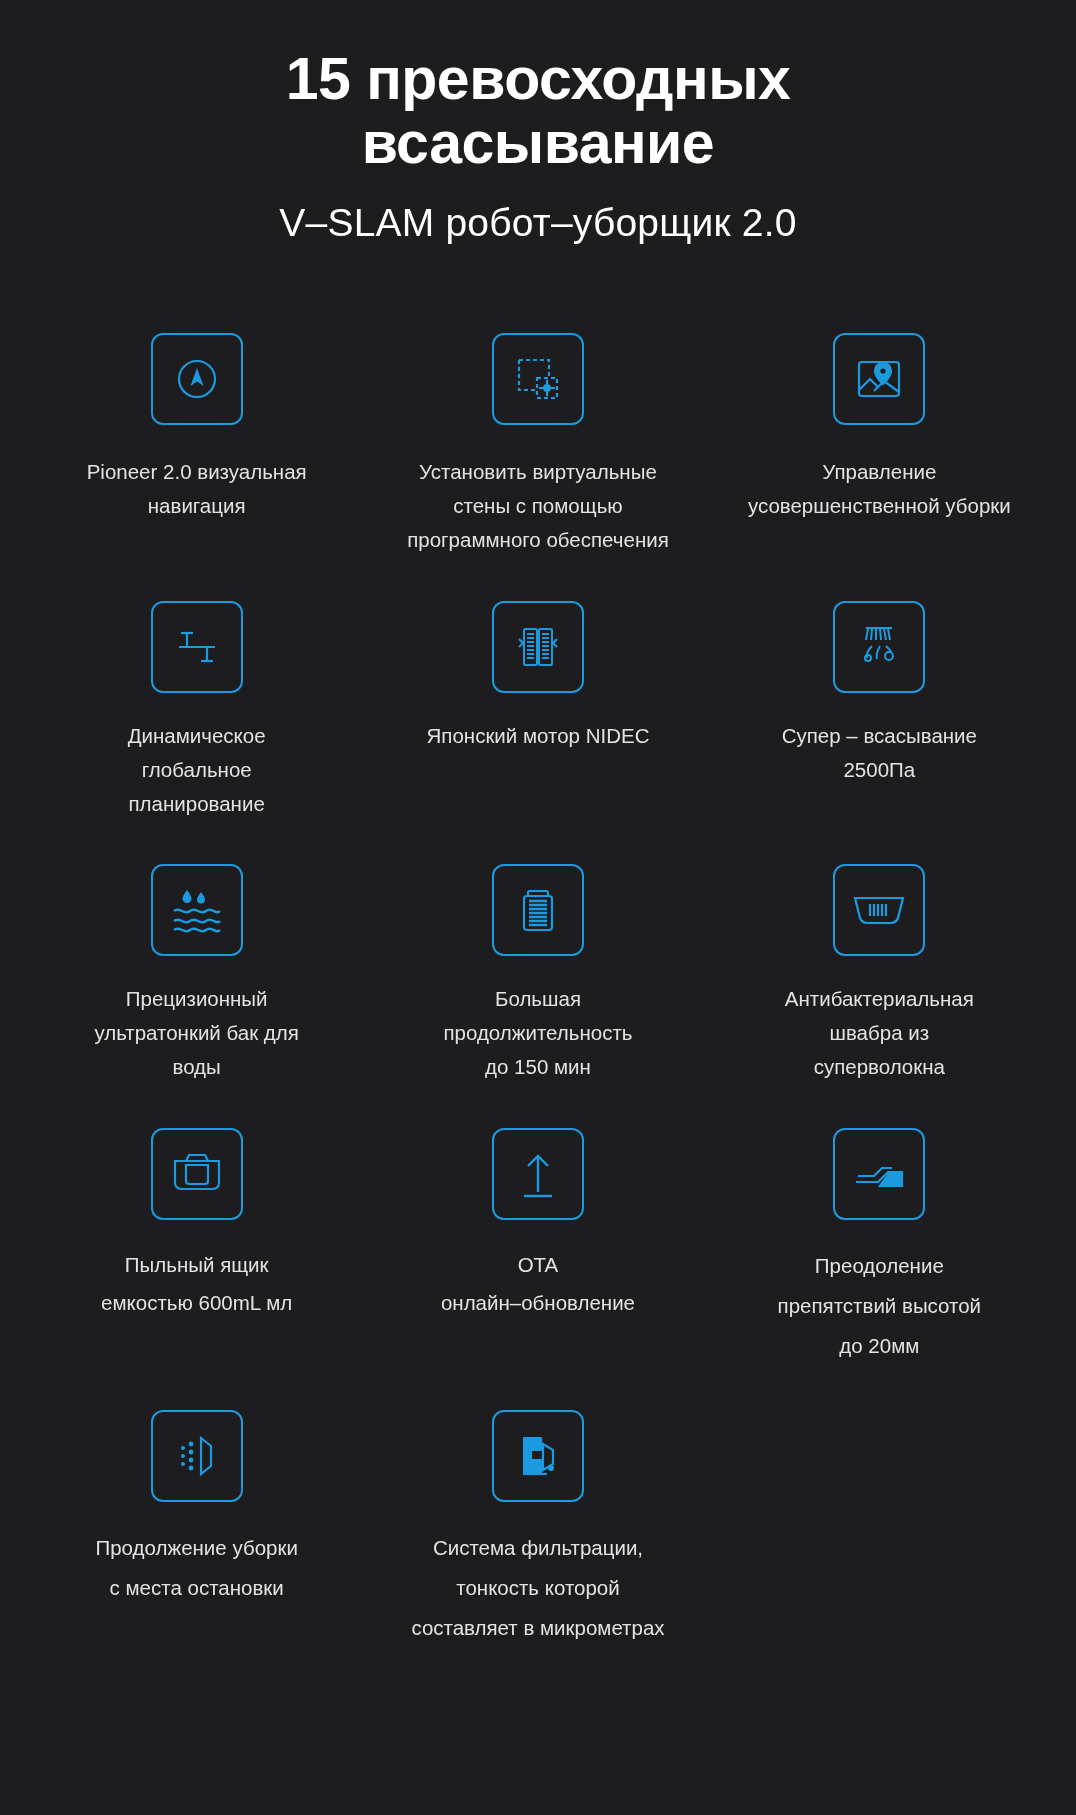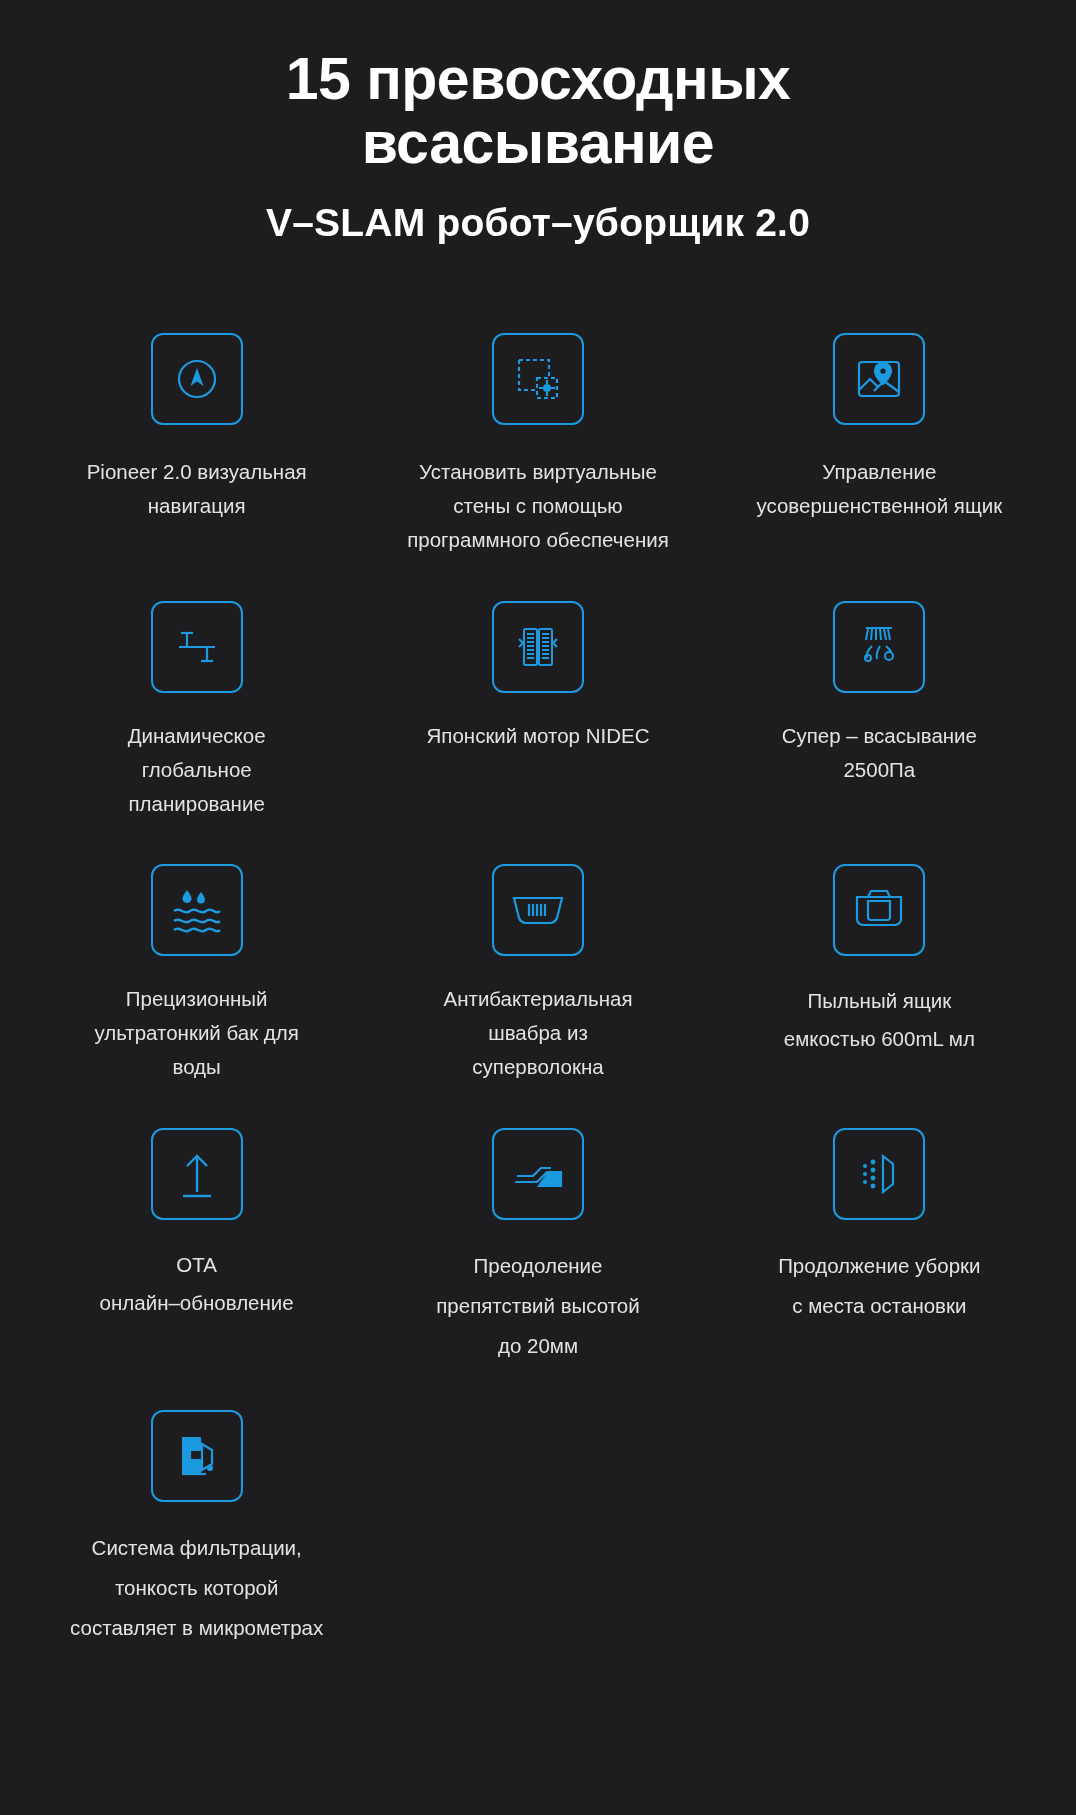--- a/index.html
+++ b/index.html
@@ -30,21 +30,21 @@
     font-size: 59px;
     font-weight: bold;
     line-height: 1.08;
     letter-spacing: -0.5px;
     color: #ffffff;
     margin: 0;
   }
   .title-line-1 { margin-top: 8px; }
   .subtitle {
     font-size: 39px;
-    font-weight: bold;
+    font-weight: normal;
     color: #ffffff;
     margin: 26px 0 0 0;
     letter-spacing: 0.2px;
   }
   .grid {
     margin-top: 88px;
     display: grid;
     grid-template-columns: repeat(3, 1fr);
     row-gap: 56px;
     column-gap: 0;
@@ -127,21 +127,21 @@
       <div class="icon-box">
         <svg width="58" height="58" viewBox="0 0 58 58" fill="none" stroke="#1c9ae0" stroke-width="2.2">
           <rect x="9" y="12" width="40" height="34" rx="3"></rect>
           <path d="M9 40 L20 29 L28 37"></path>
           <path d="M24 41 L34 31 L49 42"></path>
           <path d="M33 13 c5 0 8 3.6 8 8 0 5.6-8 13-8 13 s-8-7.4-8-13c0-4.4 3-8 8-8 z" fill="#1c9ae0" stroke="#1c9ae0"></path>
           <circle cx="33" cy="21" r="2.6" fill="#1d1d1f" stroke="none"></circle>
         </svg>
       </div>
       <div class="cell-label">Управление
-усовершенственной ящик</div>
+усовершенственной уборки</div>
     </div>
 
     <div class="cell row-2">
       <div class="icon-box">
         <svg width="56" height="56" viewBox="0 0 56 56" fill="none" stroke="#1c9ae0" stroke-width="2.2">
           <path d="M10 28 H46"></path>
           <path d="M18 14 V28"></path>
           <path d="M38 28 V42"></path>
           <path d="M12 14 H24"></path>
           <path d="M32 42 H44"></path>
@@ -190,20 +190,32 @@
           <path d="M8 32 c6 -5 10 5 16 0 s10 5 16 0 s10 5 14 0"></path>
           <path d="M8 42 c6 -5 10 5 16 0 s10 5 16 0 s10 5 14 0"></path>
           <path d="M8 51 c6 -5 10 5 16 0 s10 5 16 0 s10 5 14 0"></path>
         </svg>
       </div>
       <div class="cell-label">Прецизионный
 ультратонкий бак для
 воды</div>
     </div>
 
+    <div class="cell row-3">
+      <div class="icon-box">
+        <svg width="52" height="58" viewBox="0 0 52 58" fill="none" stroke="#1c9ae0" stroke-width="2.2">
+          <rect x="16" y="10" width="20" height="5" rx="1.5"></rect>
+          <rect x="12" y="15" width="28" height="34" rx="3"></rect>
+          <path d="M17 20 H35 M17 24 H35 M17 28 H35 M17 32 H35 M17 36 H35 M17 40 H35 M17 44 H35" stroke-width="2.4"></path>
+        </svg>
+      </div>
+      <div class="cell-label">Большая
+продолжительность
+до 150 мин</div>
+    </div>
 
     <div class="cell row-3">
       <div class="icon-box">
         <svg width="60" height="48" viewBox="0 0 60 48" fill="none" stroke="#1c9ae0" stroke-width="2.2">
           <path d="M6 12 h48 l-5 20 a8 8 0 0 1 -7 5 H18 a8 8 0 0 1 -7 -5 z"></path>
           <path d="M21 18 v12 M25 18 v12 M29 18 v12 M33 18 v12 M37 18 v12"></path>
         </svg>
       </div>
       <div class="cell-label">Антибактериальная
 швабра из

